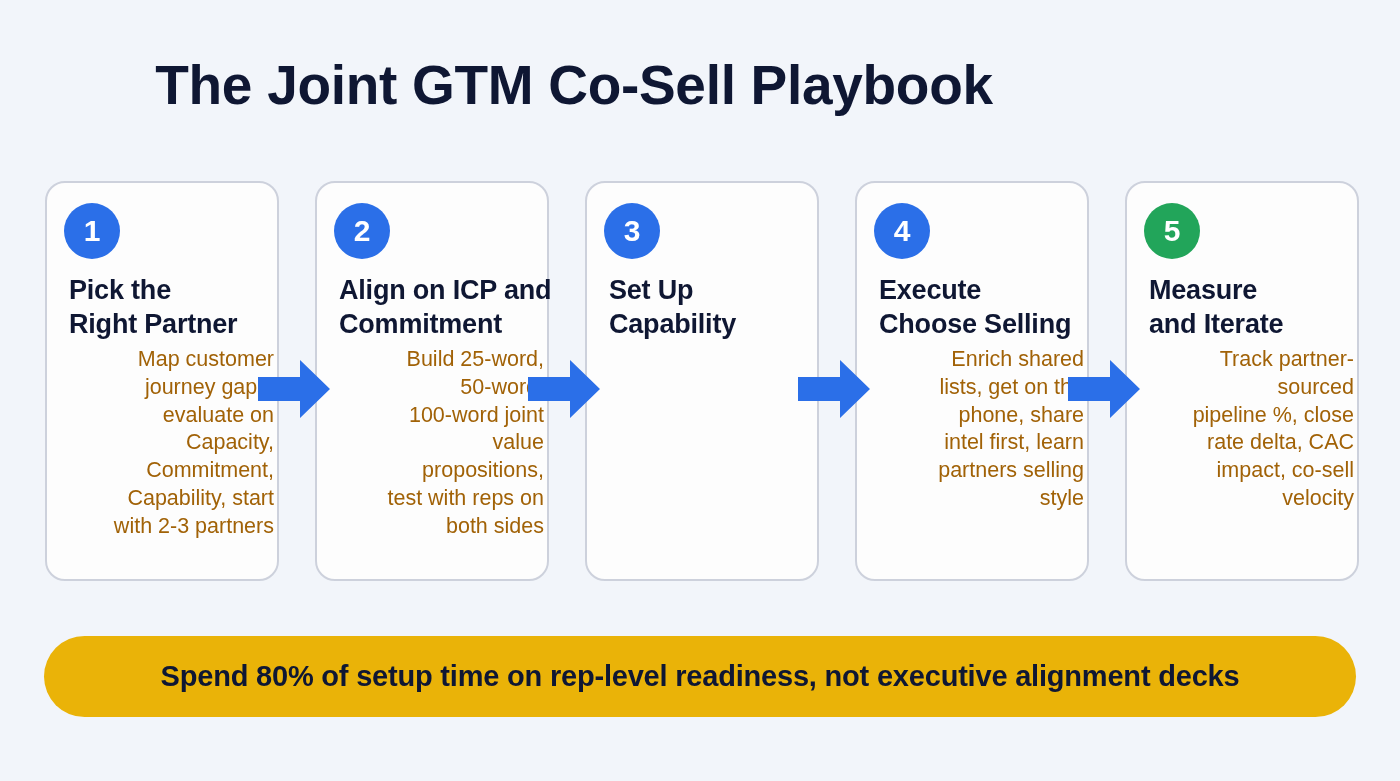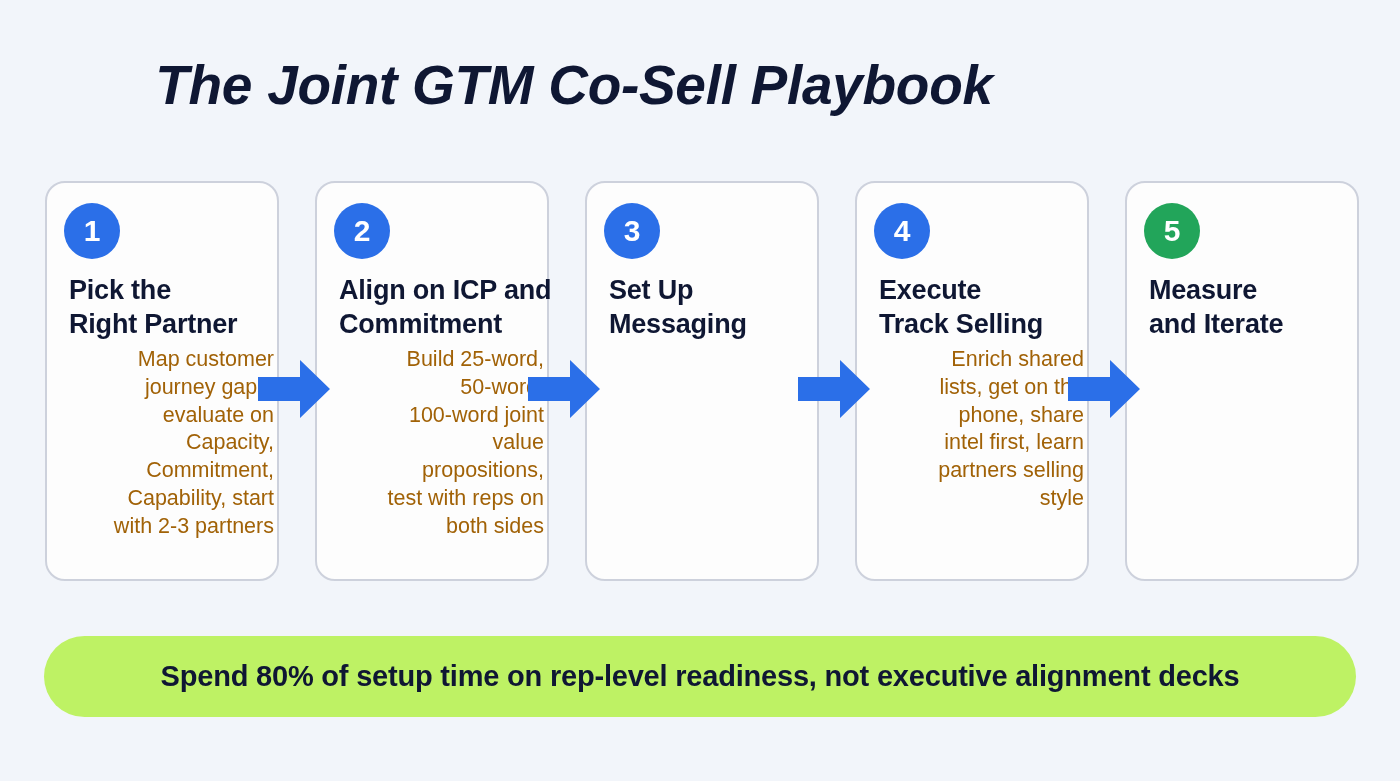--- a/index.html
+++ b/index.html
@@ -12,21 +12,20 @@
   }
   .title {
     position: absolute;
     left: 0; top: 52px; width: 1148px;
     text-align: center;
     font-size: 55px;
     font-weight: 700;
     color: #0f1733;
     letter-spacing: -0.3px;
     line-height: 66px;
-    font-style: italic;
   }
   .card {
     position: absolute;
     top: 181px;
     width: 234px;
     height: 400px;
     background: #fdfdfd;
     border: 2px solid #cdd1dc;
     border-radius: 20px;
     padding: 0 0 0 22px;
@@ -68,21 +67,21 @@
   .arrow {
     position: absolute;
     top: 360px;
     width: 72px;
     height: 58px;
   }
   .banner {
     position: absolute;
     left: 44px; top: 636px;
     width: 1312px; height: 81px;
-    background: #bef264;
+    background: #eab308;
     border-radius: 41px;
     text-align: center;
     line-height: 81px;
     font-size: 29px;
     font-weight: 700;
     color: #0f1733;
     letter-spacing: -0.2px;
   }
 </style>
 </head>
@@ -112,39 +111,45 @@
 100-word joint
 value
 propositions,
 test with reps on
 both sides</div>
 </div>
 
 <div class="card" style="left:585px;">
   <div class="num">3</div>
   <div class="step-title">Set Up
-Messaging</div>
+Capability</div>
 </div>
 
 <div class="card" style="left:855px;">
   <div class="num">4</div>
   <div class="step-title">Execute
-Track Selling</div>
+Choose Selling</div>
   <div class="step-body">Enrich shared
 lists, get on the
 phone, share
 intel first, learn
 partners selling
 style</div>
 </div>
 
 <div class="card" style="left:1125px;">
   <div class="num green">5</div>
   <div class="step-title">Measure
 and Iterate</div>
+  <div class="step-body">Track partner-
+sourced
+pipeline %, close
+rate delta, CAC
+impact, co-sell
+velocity</div>
 </div>
 
 <svg class="arrow" style="left:258px;" viewBox="0 0 72 58">
   <polygon points="0,17 42,17 42,0 72,29 42,58 42,41 0,41" fill="#2b6fe8"></polygon>
 </svg>
 <svg class="arrow" style="left:528px;" viewBox="0 0 72 58">
   <polygon points="0,17 42,17 42,0 72,29 42,58 42,41 0,41" fill="#2b6fe8"></polygon>
 </svg>
 <svg class="arrow" style="left:798px;" viewBox="0 0 72 58">
   <polygon points="0,17 42,17 42,0 72,29 42,58 42,41 0,41" fill="#2b6fe8"></polygon>

